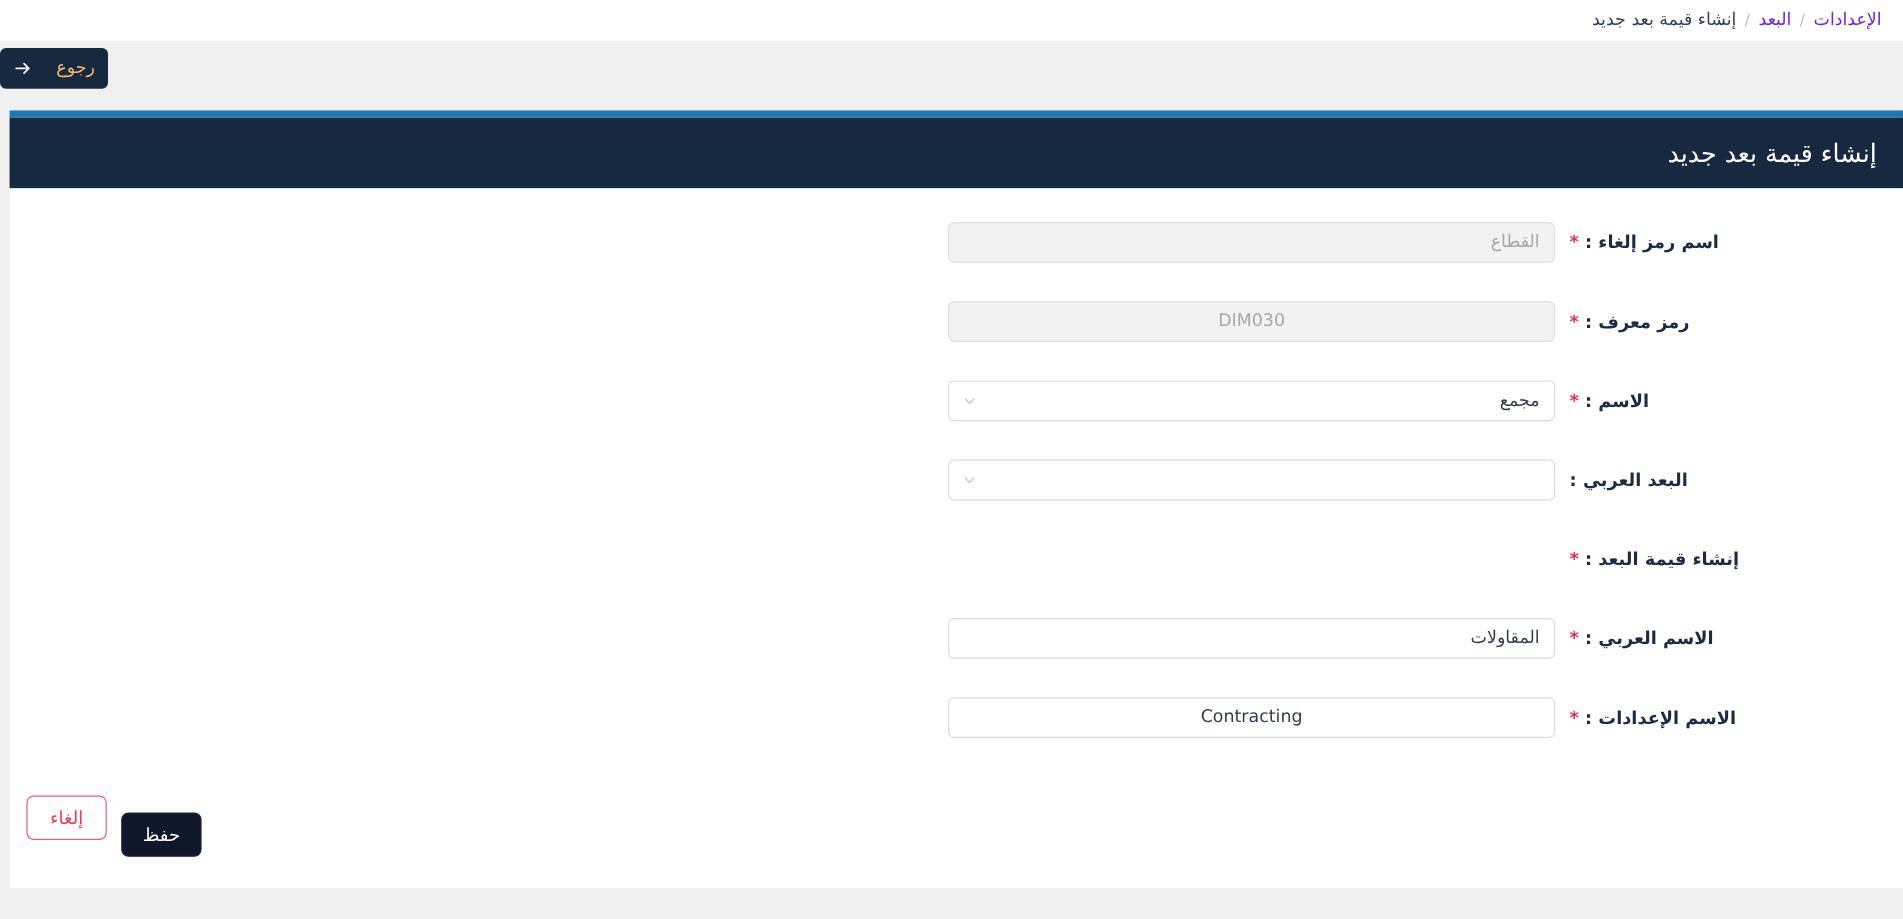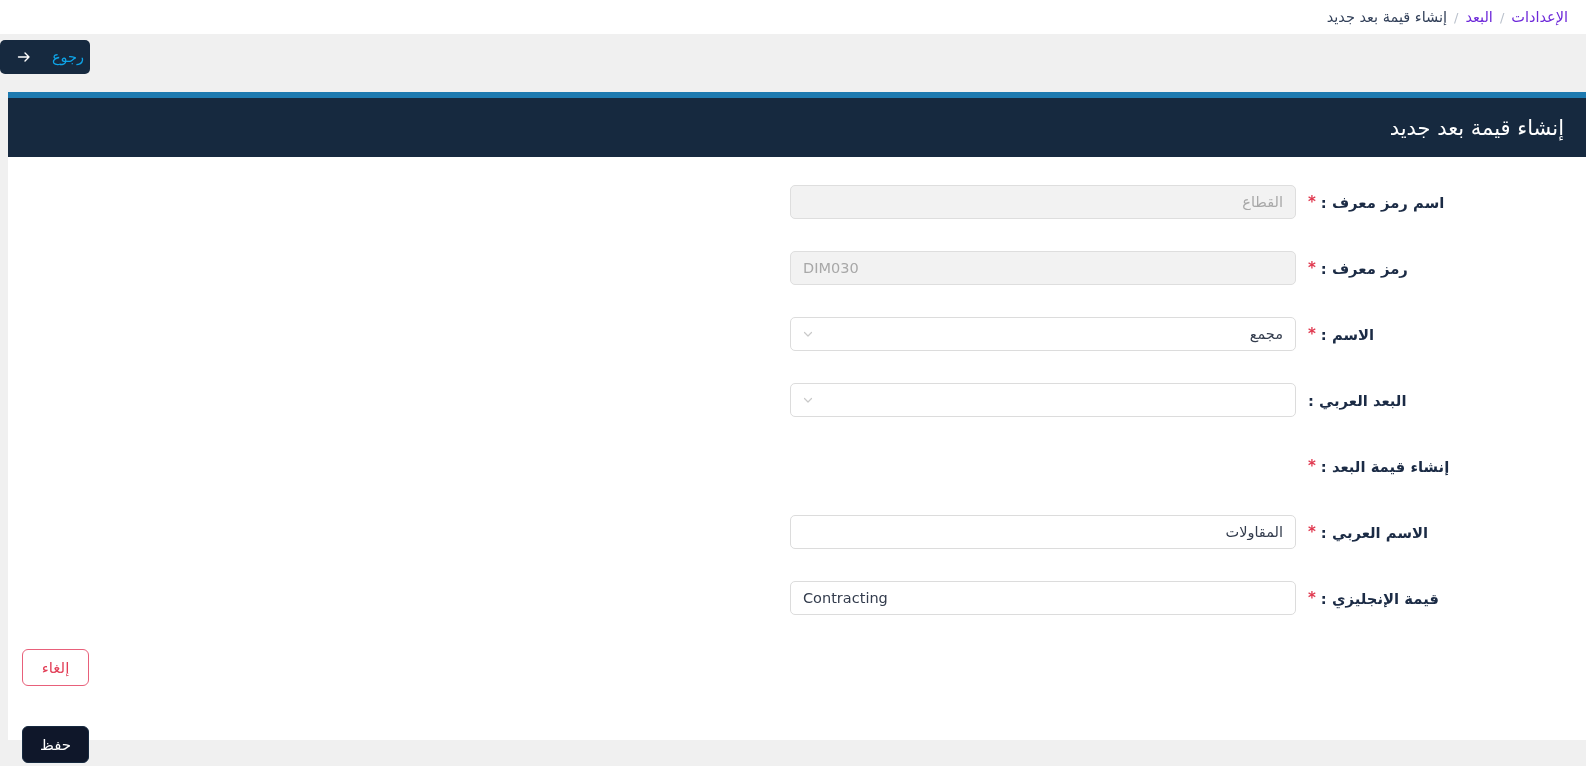--- a/index.html
+++ b/index.html
@@ -41,25 +41,26 @@
   .breadcrumb .crumb-link { color: #6d28d9; }
   .breadcrumb .crumb-sep  { color: #b9c0cb; font-size: 13px; }
   .breadcrumb .crumb-current { color: #33415a; }
 
   
   .back-btn {
     position: absolute;
     top: 40px; left: 0px;
     width: 90px; height: 34px;
     background: #16293f;
-    color: #0ea5e9;
+    color: #fdba74;
     border: none;
     border-radius: 5px;
     display: flex;
     align-items: center;
+    justify-content: center;
     gap: 20px;
     font-size: 14.5px;
     font-family: "DejaVu Sans", "Liberation Sans", sans-serif;
     cursor: pointer;
     direction: rtl;
   }
   .back-btn .arrow-ico {
     display: inline-flex;
     width: 16px; height: 16px;
     align-items: center; justify-content: center;
@@ -159,21 +160,21 @@
     outline: none;
   }
   .text-input::placeholder { color: #b9b9b9; }
   .text-input.readonly {
     background: #f2f2f2;
     color: #a8a8a8;
     border-color: #dedede;
   }
   .text-input.ltr-value {
     direction: ltr;
-    text-align: left;
+    text-align: center;
     margin-left: 43px;
   }
 
   .select-box {
     position: relative;
     width: 100%;
     height: 34px;
     border: 1px solid #dcdcdc;
     border-radius: 5px;
     background: #ffffff;
@@ -199,21 +200,20 @@
     align-items: center; justify-content: center;
     pointer-events: none;
   }
 
   
   .footer-actions {
     position: absolute;
     left: 22px;
     top: 649px;
     display: flex;
-    flex-direction: column;
     align-items: center;
     gap: 12px;
     direction: ltr;
   }
   .btn {
     height: 37px;
     min-width: 67px;
     border-radius: 6px;
     font-size: 15px;
     font-family: "DejaVu Sans", "Liberation Sans", sans-serif;
@@ -264,21 +264,21 @@
   <div class="accent-stripe"></div>
 
   <div class="card-header">
     <span class="card-header-title">إنشاء قيمة بعد جديد</span>
   </div>
 
   <div class="form-area">
 
     <div class="form-row">
       <div class="field-label">
-        <span>اسم رمز معرف :</span>
+        <span>اسم رمز إلغاء :</span>
         <span class="req-star">*</span>
       </div>
       <div class="field-control">
         <input class="text-input readonly" type="text" readonly="" value="القطاع" style="">
       </div>
     </div>
 
     <div class="form-row">
       <div class="field-label">
         <span>رمز معرف :</span>
@@ -334,21 +334,21 @@
         <span>الاسم العربي :</span>
         <span class="req-star">*</span>
       </div>
       <div class="field-control">
         <input class="text-input" type="text" value="المقاولات" style="">
       </div>
     </div>
 
     <div class="form-row">
       <div class="field-label">
-        <span>قيمة الإنجليزي :</span>
+        <span>الاسم الإعدادات :</span>
         <span class="req-star">*</span>
       </div>
       <div class="field-control">
         <input class="text-input ltr-value" type="text" value="Contracting" style="">
       </div>
     </div>
 
   </div>
 
   <div class="footer-actions">

